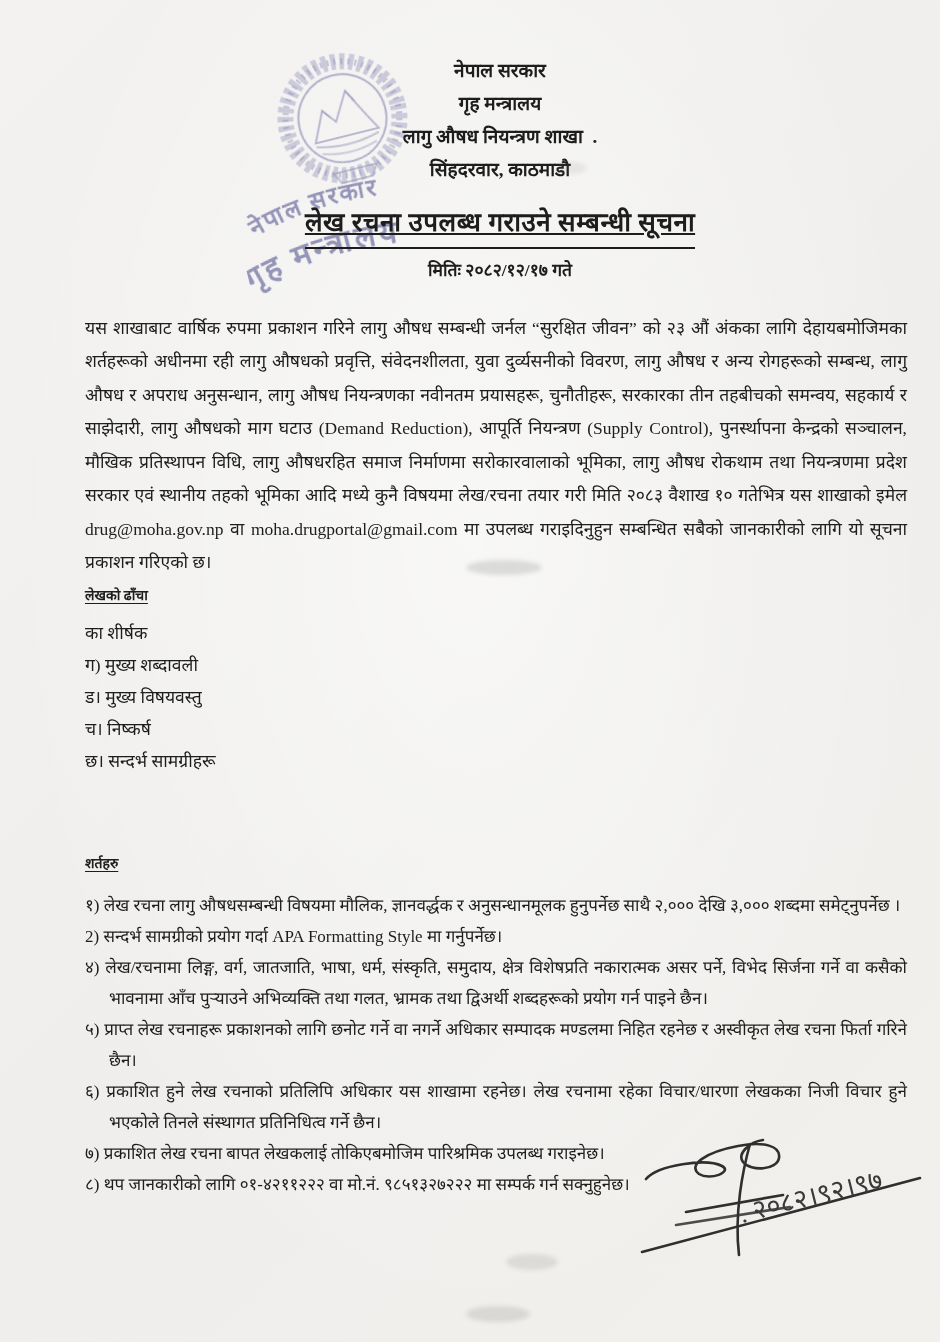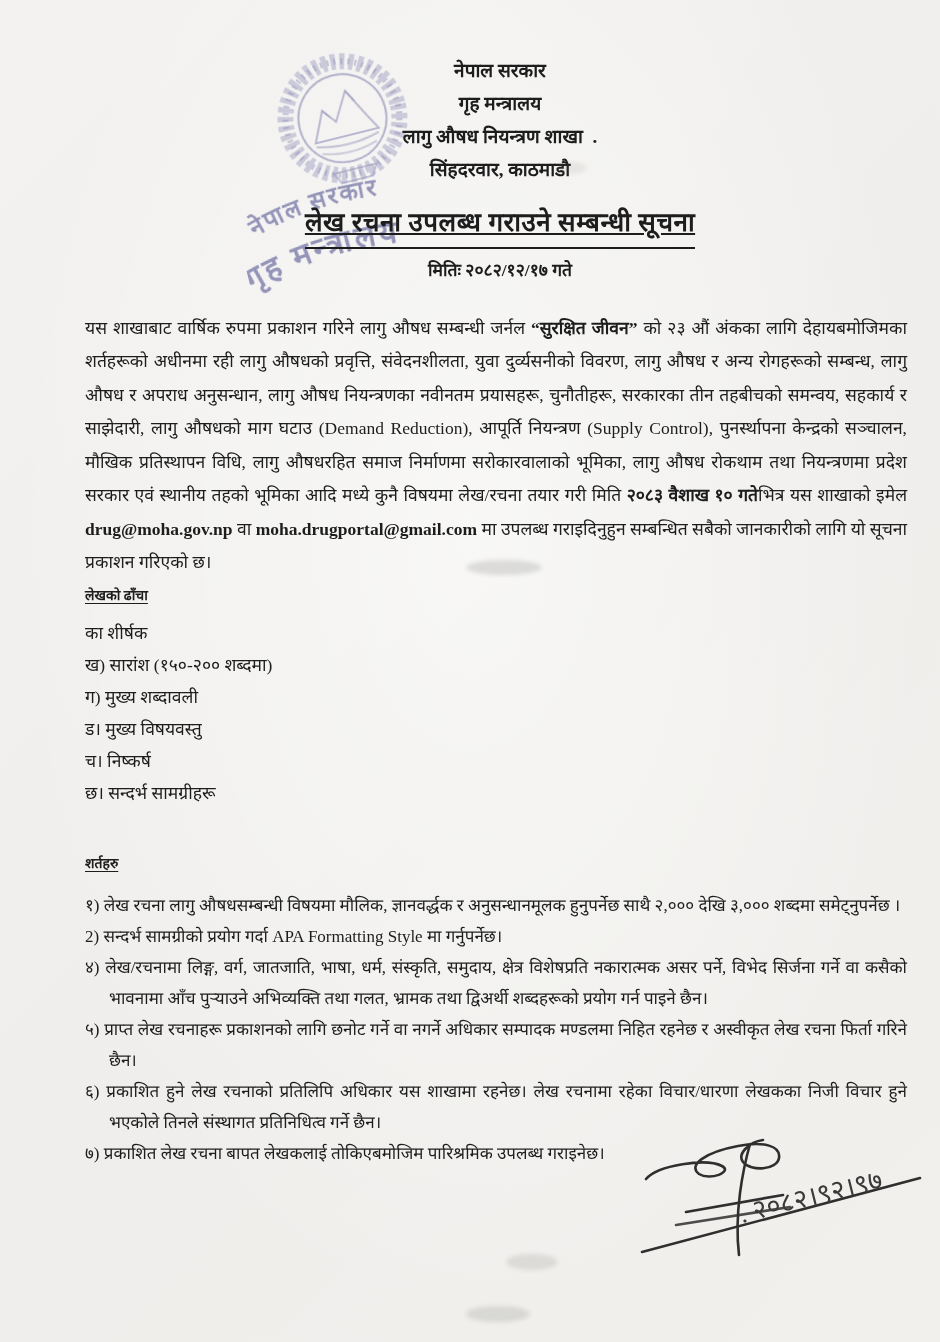--- a/index.html
+++ b/index.html
@@ -32,21 +32,21 @@
   .notice-title{
     display:inline-block;font-size:26px;font-weight:bold;
     border-bottom:2.5px solid #1c1c1c;padding-bottom:8px;letter-spacing:.5px;text-decoration:underline;
   }
   .notice-date{font-size:17.5px;font-weight:bold;margin-top:8px;}
   
   .body-par{
     position:absolute;top:294px;left:85px;width:822px;
     font-size:17.5px;line-height:33.5px;text-align:justify;
   }
-  .body-par .bold{font-weight:bold;}
+  .body-par .bold{font-weight:normal;}
   .body-par .latin{font-family:"Liberation Serif",serif;}
   
   .sec{position:absolute;left:85px;width:822px;}
   .sec-heading{
     display:inline-block;font-size:14px;font-weight:bold;
     text-decoration:underline;text-underline-offset:3px;margin-bottom:9px;
   }
   .fmt-list{margin-top:4px;}
   .fmt-item{font-size:17.5px;line-height:32px;}
   .terms-list{margin-top:9px;}
@@ -106,37 +106,37 @@
     <div class="notice-title">लेख रचना उपलब्ध गराउने सम्बन्धी सूचना</div>
     <div class="notice-date">मितिः २०८२/१२/१७ गते</div>
   </div>
 
   <p class="body-par"><span>यस शाखाबाट वार्षिक रुपमा प्रकाशन गरिने लागु औषध सम्बन्धी जर्नल </span><span class="bold">“सुरक्षित जीवन”</span><span> को २३ औं अंकका लागि देहायबमोजिमका शर्तहरूको अधीनमा रही लागु औषधको प्रवृत्ति, संवेदनशीलता, युवा दुर्व्यसनीको विवरण, लागु औषध र अन्य रोगहरूको सम्बन्ध, लागु औषध र अपराध अनुसन्धान, लागु औषध नियन्त्रणका नवीनतम प्रयासहरू, चुनौतीहरू, सरकारका तीन तहबीचको समन्वय, सहकार्य र साझेदारी, लागु औषधको माग घटाउ (Demand Reduction), आपूर्ति नियन्त्रण (Supply Control), पुनर्स्थापना केन्द्रको सञ्चालन, मौखिक प्रतिस्थापन विधि, लागु औषधरहित समाज निर्माणमा सरोकारवालाको भूमिका, लागु औषध रोकथाम तथा नियन्त्रणमा प्रदेश सरकार एवं स्थानीय तहको भूमिका आदि मध्ये कुनै विषयमा लेख/रचना तयार गरी मिति </span><span class="bold">२०८३ वैशाख १० गते</span><span>भित्र यस शाखाको इमेल </span><span class="bold latin">drug@moha.gov.np</span><span> वा </span><span class="bold latin">moha.drugportal@gmail.com</span><span> मा उपलब्ध गराइदिनुहुन सम्बन्धित सबैको जानकारीको लागि यो सूचना प्रकाशन गरिएको छ।</span></p>
 
   <section class="sec" style="top:585px;">
     <div class="sec-heading">लेखको ढाँचा</div>
     <div class="fmt-list">
         <div class="fmt-item">का शीर्षक</div>
-        <div class="fmt-item">ख) सारांश (१५०-२०० शब्दमा)</div>
         <div class="fmt-item">ग) मुख्य शब्दावली</div>
         <div class="fmt-item">ड। मुख्य विषयवस्तु</div>
         <div class="fmt-item">च। निष्कर्ष</div>
         <div class="fmt-item">छ। सन्दर्भ सामग्रीहरू</div>
       </div>
   </section>
 
   <section class="sec" style="top:853px;">
     <div class="sec-heading">शर्तहरु</div>
     <div class="terms-list">
         <div class="term-item">१) लेख रचना लागु औषधसम्बन्धी विषयमा मौलिक, ज्ञानवर्द्धक र अनुसन्धानमूलक हुनुपर्नेछ साथै २,००० देखि ३,००० शब्दमा समेट्नुपर्नेछ ।</div>
         <div class="term-item">2) सन्दर्भ सामग्रीको प्रयोग गर्दा APA Formatting Style मा गर्नुपर्नेछ।</div>
         <div class="term-item">४) लेख/रचनामा लिङ्ग, वर्ग, जातजाति, भाषा, धर्म, संस्कृति, समुदाय, क्षेत्र विशेषप्रति नकारात्मक असर पर्ने, विभेद सिर्जना गर्ने वा कसैको भावनामा आँच पुऱ्याउने अभिव्यक्ति तथा गलत, भ्रामक तथा द्विअर्थी शब्दहरूको प्रयोग  गर्न पाइने छैन।</div>
         <div class="term-item">५) प्राप्त लेख रचनाहरू प्रकाशनको लागि छनोट गर्ने वा नगर्ने अधिकार सम्पादक मण्डलमा निहित रहनेछ र अस्वीकृत लेख रचना फिर्ता गरिने छैन।</div>
         <div class="term-item">६) प्रकाशित हुने लेख रचनाको प्रतिलिपि अधिकार यस शाखामा रहनेछ। लेख रचनामा रहेका विचार/धारणा लेखकका निजी विचार हुने भएकोले तिनले संस्थागत प्रतिनिधित्व गर्ने छैन।</div>
         <div class="term-item">७) प्रकाशित लेख रचना बापत लेखकलाई तोकिएबमोजिम पारिश्रमिक उपलब्ध गराइनेछ।</div>
+        <div class="term-item">८) थप जानकारीको लागि ०१-४२११२२२ वा मो.नं. ९८५१३२७२२२ मा सम्पर्क गर्न सक्नुहुनेछ।</div>
       </div>
   </section>
 
   <div class="signature">
     <svg width="305" height="155" viewBox="0 0 305 155">
       <g stroke="#2f2f2f" stroke-width="2.6" fill="none" stroke-linecap="round">
         <path d="M16,64 C28,50 76,43 92,51 C103,57 80,66 69,59 C57,50 76,37 108,31 C134,26 151,31 149,43 C147,55 121,57 113,47 C107,39 119,27 133,25"></path>
         <path d="M120,29 C113,54 104,98 109,140"></path>
         <path d="M56,97 L153,80"></path>
         <path d="M12,137 L290,63"></path>

